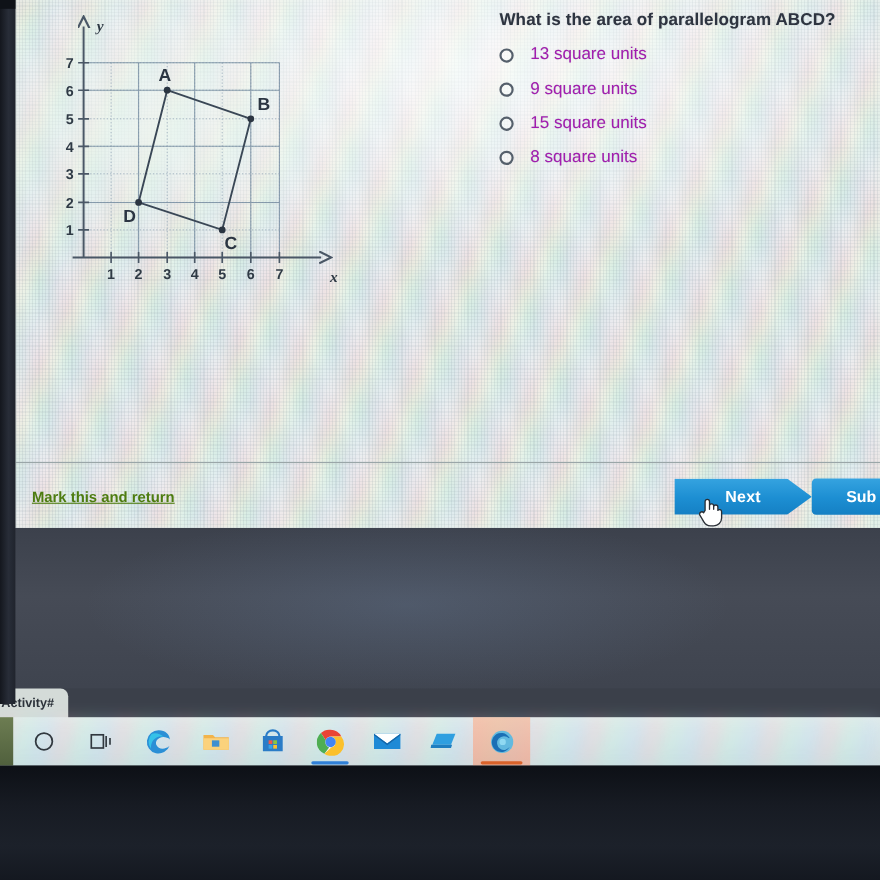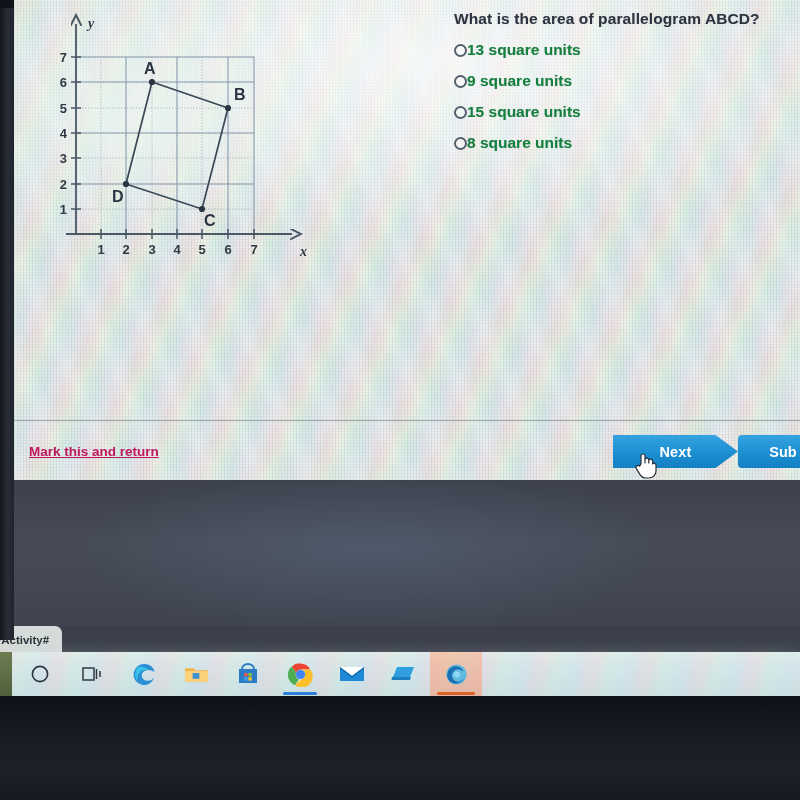--- a/index.html
+++ b/index.html
@@ -78,32 +78,32 @@
     font-size:15.5px;color:#2e3440;font-weight:600;
     letter-spacing:.1px; text-shadow:0 0 1px rgba(90,110,120,.35);
   }
   .option-row{display:flex;align-items:center;margin-top:13px;}
   .radio{
     width:13px;height:13px;border:2px solid #555f6b;border-radius:50%;
     background:rgba(255,255,255,.35);
     box-sizing:border-box;flex:0 0 auto;
   }
   .option-label{
-    font-size:15.5px;color:#15803d;font-weight:700;
+    margin-left:15px;font-size:15.5px;color:#a21caf;font-weight:400;
     text-shadow:0 0 1px rgba(90,110,120,.3);
   }
 
   
   #toolbar{
     position:absolute;left:0;right:0;top:420px;height:60px;
     border-top:1px solid #9aa6a8;
   }
   #mark-return{
     position:absolute;left:15px;top:23px;
-    font-size:13.5px;color:#be185d;text-decoration:underline;
+    font-size:13.5px;color:#4d7c0f;text-decoration:underline;
     font-weight:600;cursor:pointer;text-align:right;
   }
   #save-exit{
     position:absolute;left:401px;top:14px;width:158px;height:31px;
     border:1px solid #79858c;border-radius:4px;background:rgba(255,255,255,.12);
     color:#222b33;font-size:14.5px;font-weight:600;
     display:flex;align-items:center;justify-content:center;
     font-family:"Liberation Sans", sans-serif;cursor:pointer;
     box-sizing:border-box;
   }

